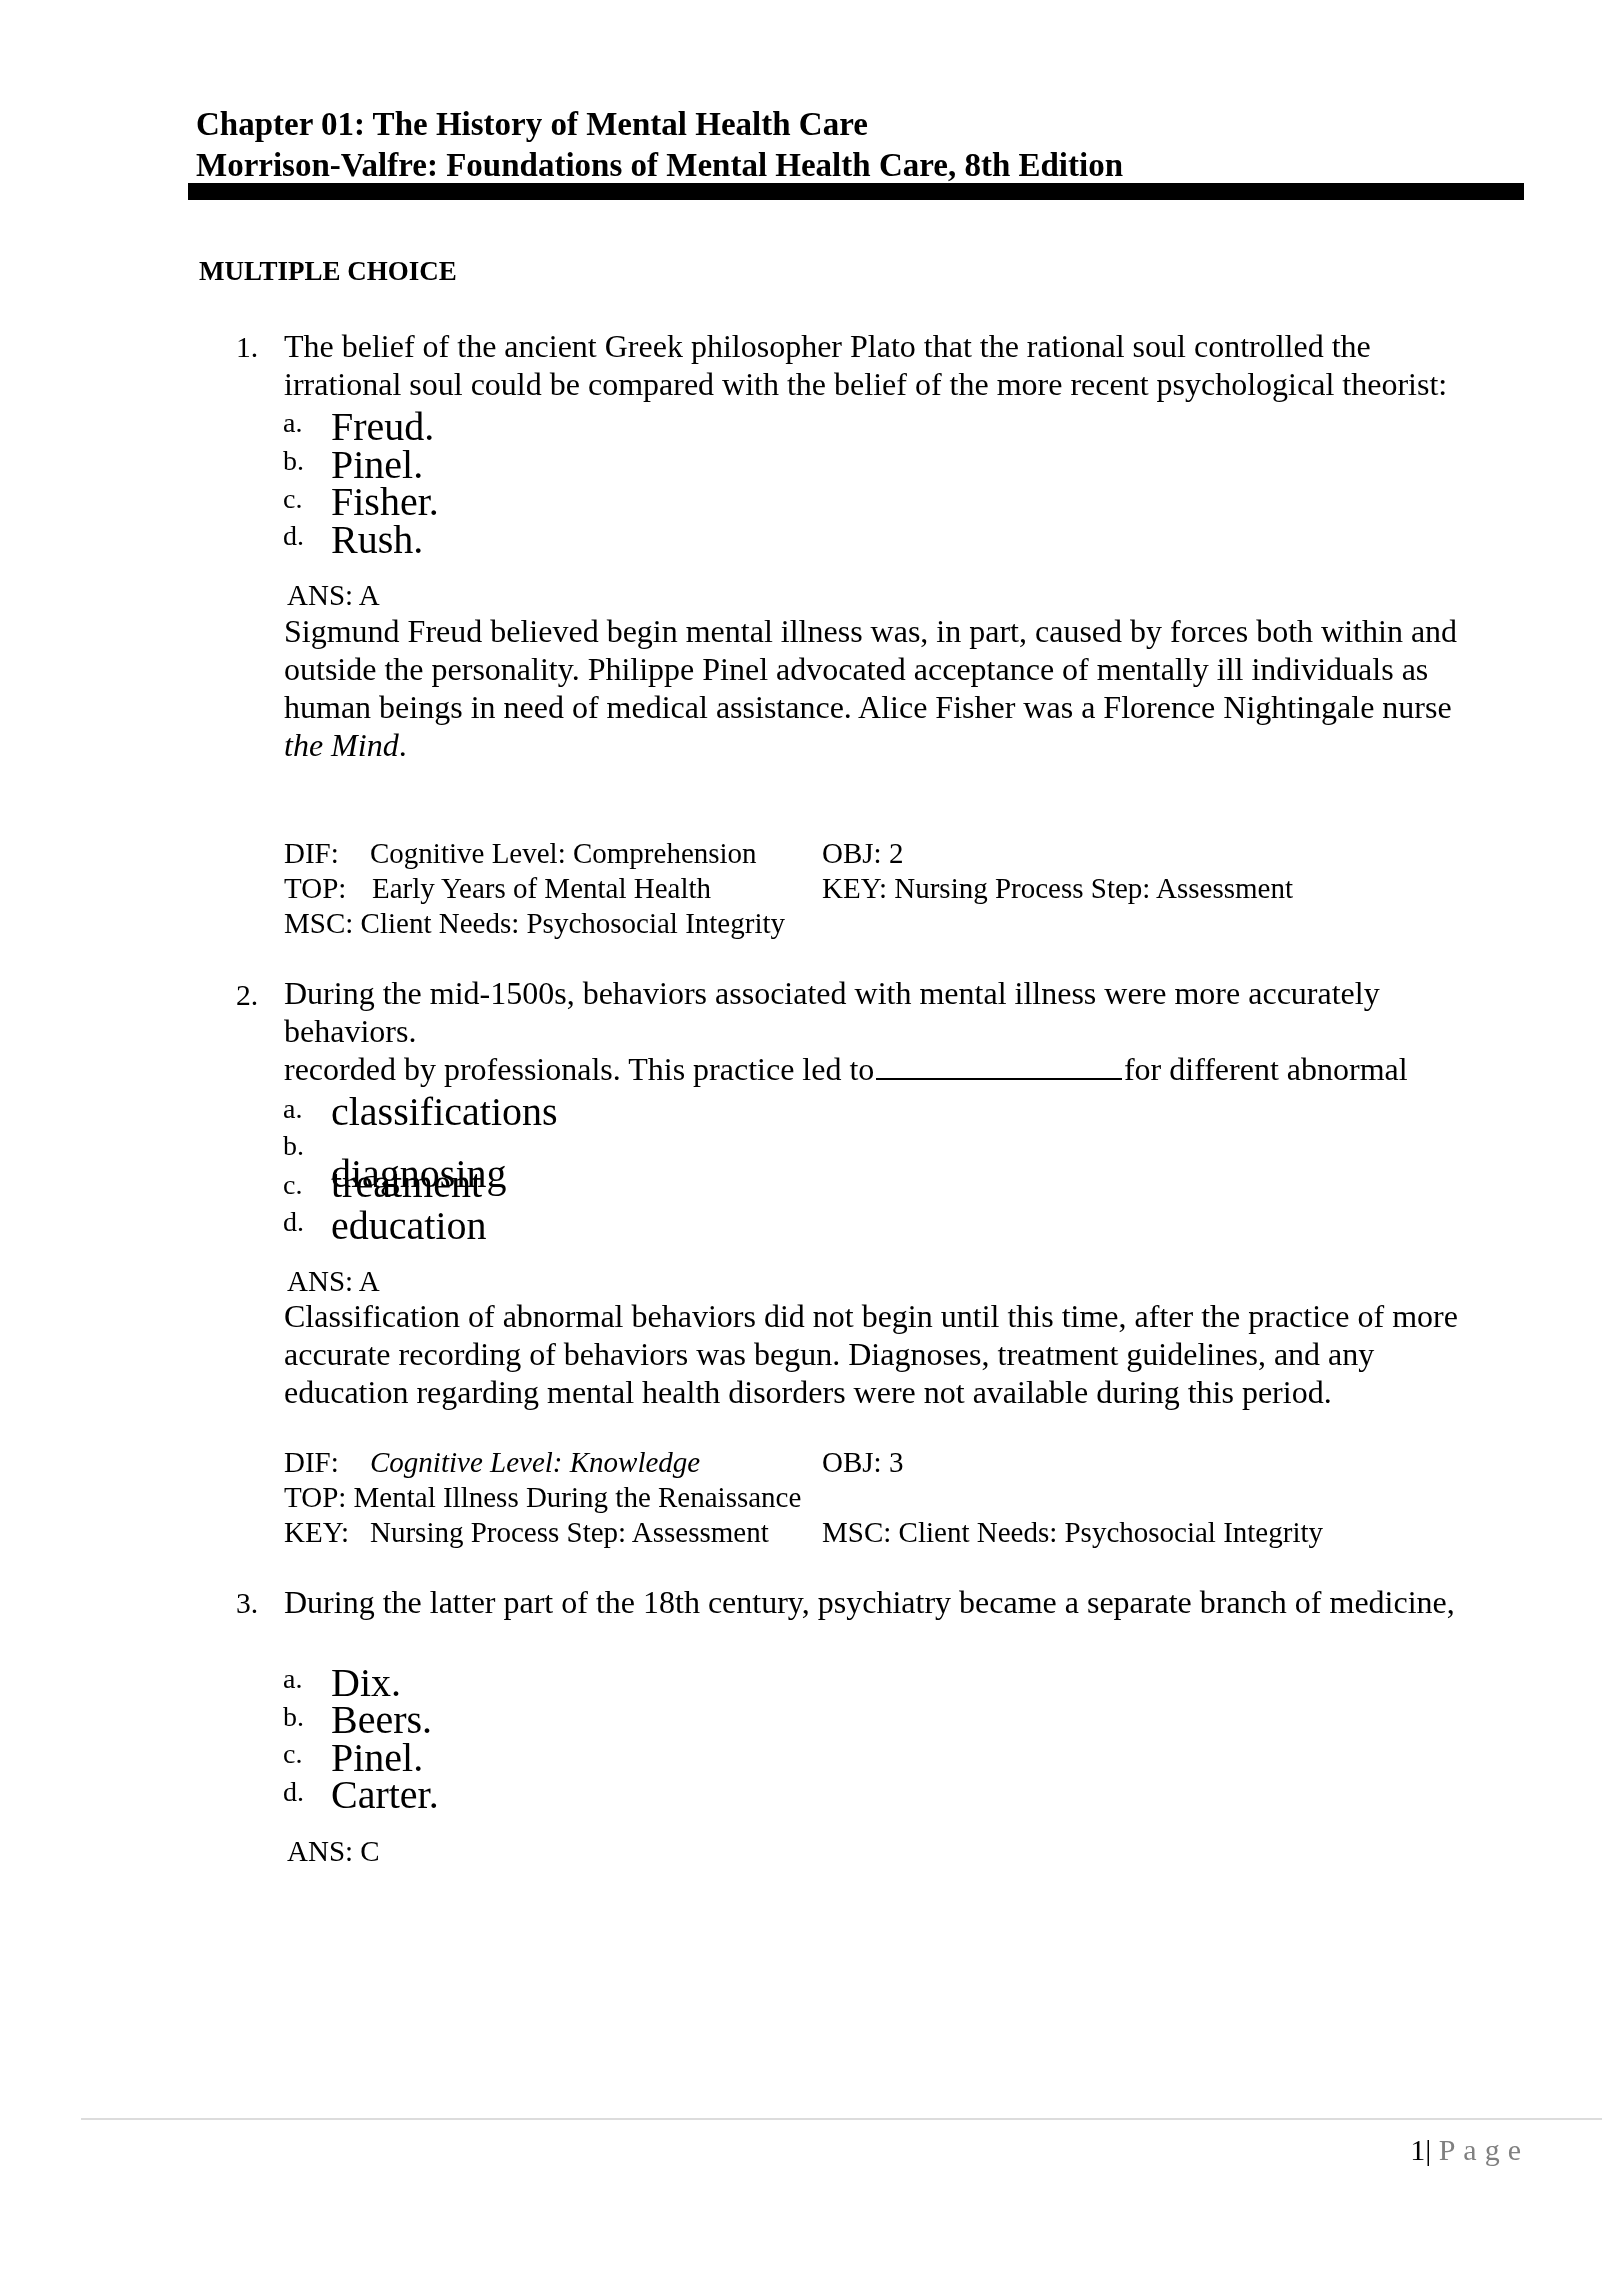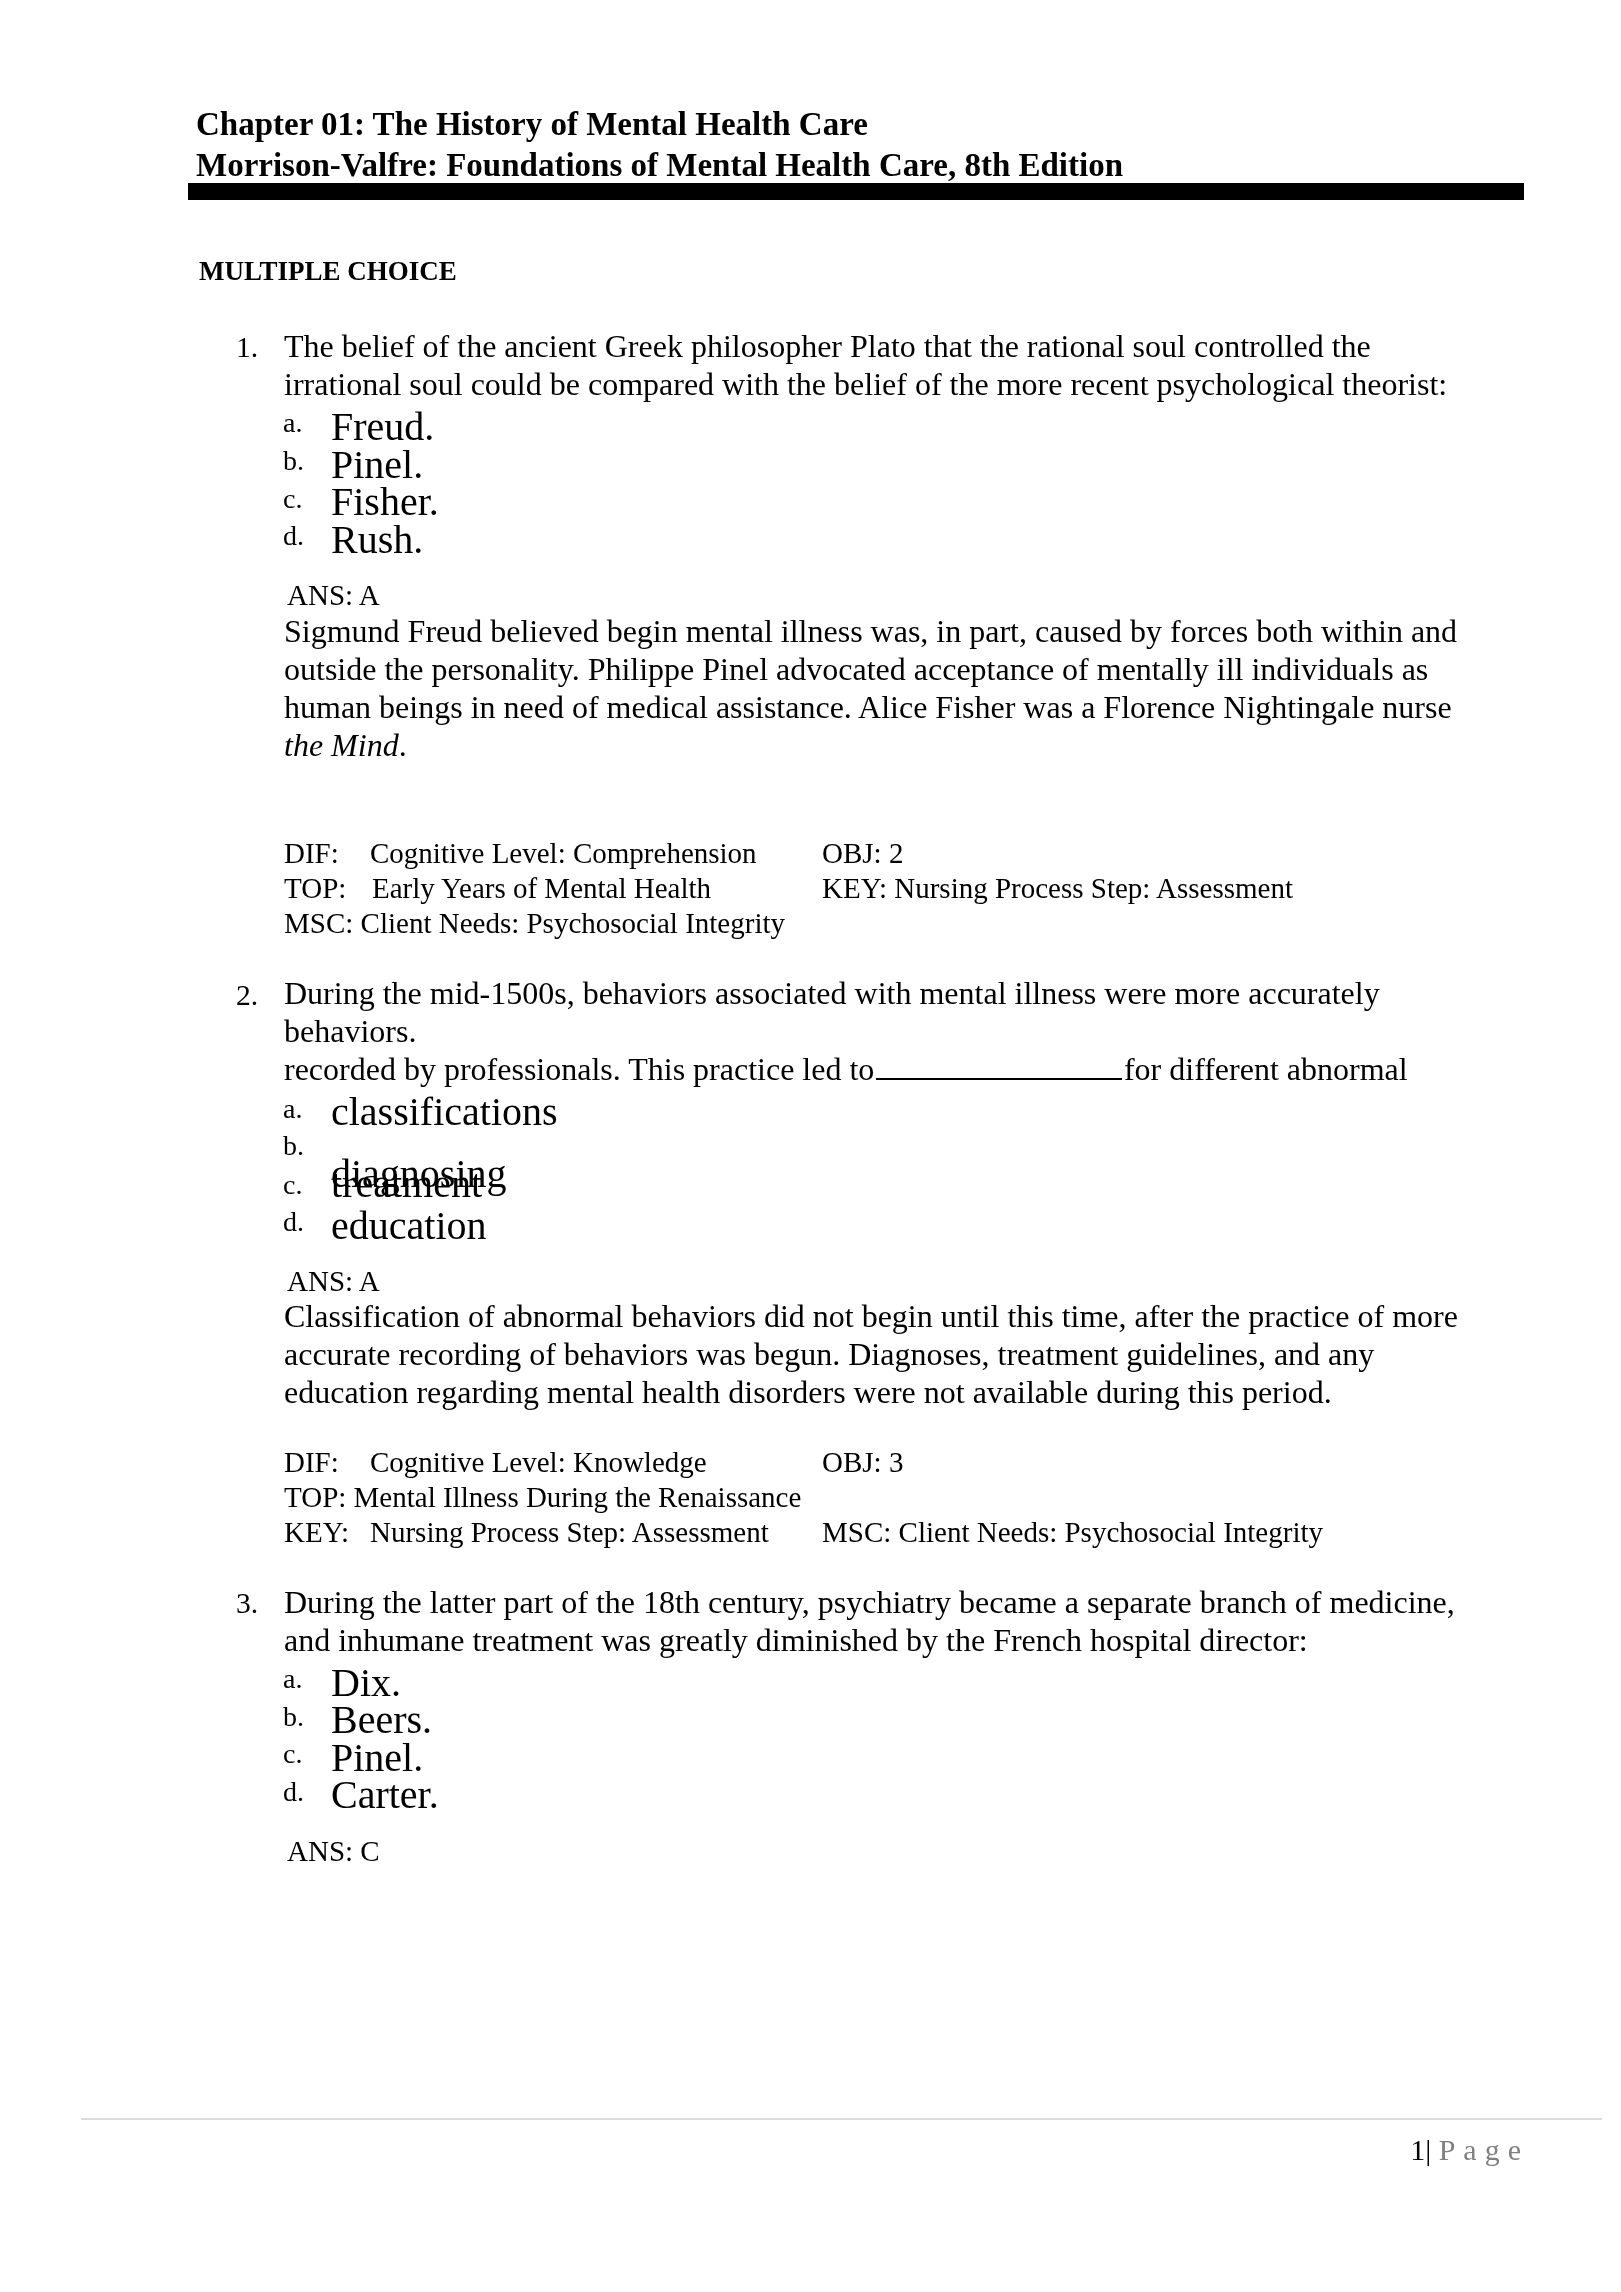--- a/index.html
+++ b/index.html
@@ -81,33 +81,32 @@
   <div class="abs optt" style="top:1202px;">education</div>
 
   <div class="abs ans" style="top:1265px;">ANS:  A</div>
   <div class="abs rat" style="top:1297px;">
     <div>Classification of abnormal behaviors did not begin until this time, after the practice of more</div>
     <div>accurate recording of behaviors was begun. Diagnoses, treatment guidelines, and any</div>
     <div>education regarding mental health disorders were not available during this period.</div>
   </div>
 
   <div class="abs meta" style="top:1445px; left:284px;">DIF:</div>
-  <div class="abs meta" style="top:1445px; left:370px;">Cognitive Level: Knowledge</div>
+  <div class="abs meta" style="top:1445px; left:370px;font-style:italic;">Cognitive Level: Knowledge</div>
   <div class="abs meta" style="top:1445px; left:822px;">OBJ: 3</div>
   <div class="abs meta" style="top:1480px; left:284px;">TOP: Mental Illness During the Renaissance</div>
   <div class="abs meta" style="top:1515px; left:284px;">KEY:</div>
   <div class="abs meta" style="top:1515px; left:370px;">Nursing Process Step: Assessment</div>
   <div class="abs meta" style="top:1515px; left:822px;">MSC: Client Needs: Psychosocial Integrity</div>
 </div>
 
 <div>
   <div class="abs qnum" style="top:1587px;">3.</div>
   <div class="abs qtext" style="top:1583px;">
     <div>During the latter part of the 18th century, psychiatry became a separate branch of medicine,</div>
-    <div>and inhumane treatment was greatly diminished by the French hospital director:</div>
   </div>
   <div class="abs optl" style="top:1663px;">a.</div>
   <div class="abs optt" style="top:1659px;">Dix.</div>
   <div class="abs optl" style="top:1701px;">b.</div>
   <div class="abs optt" style="top:1696px;">Beers.</div>
   <div class="abs optl" style="top:1738px;">c.</div>
   <div class="abs optt" style="top:1734px;">Pinel.</div>
   <div class="abs optl" style="top:1776px;">d.</div>
   <div class="abs optt" style="top:1771px;">Carter.</div>
 

